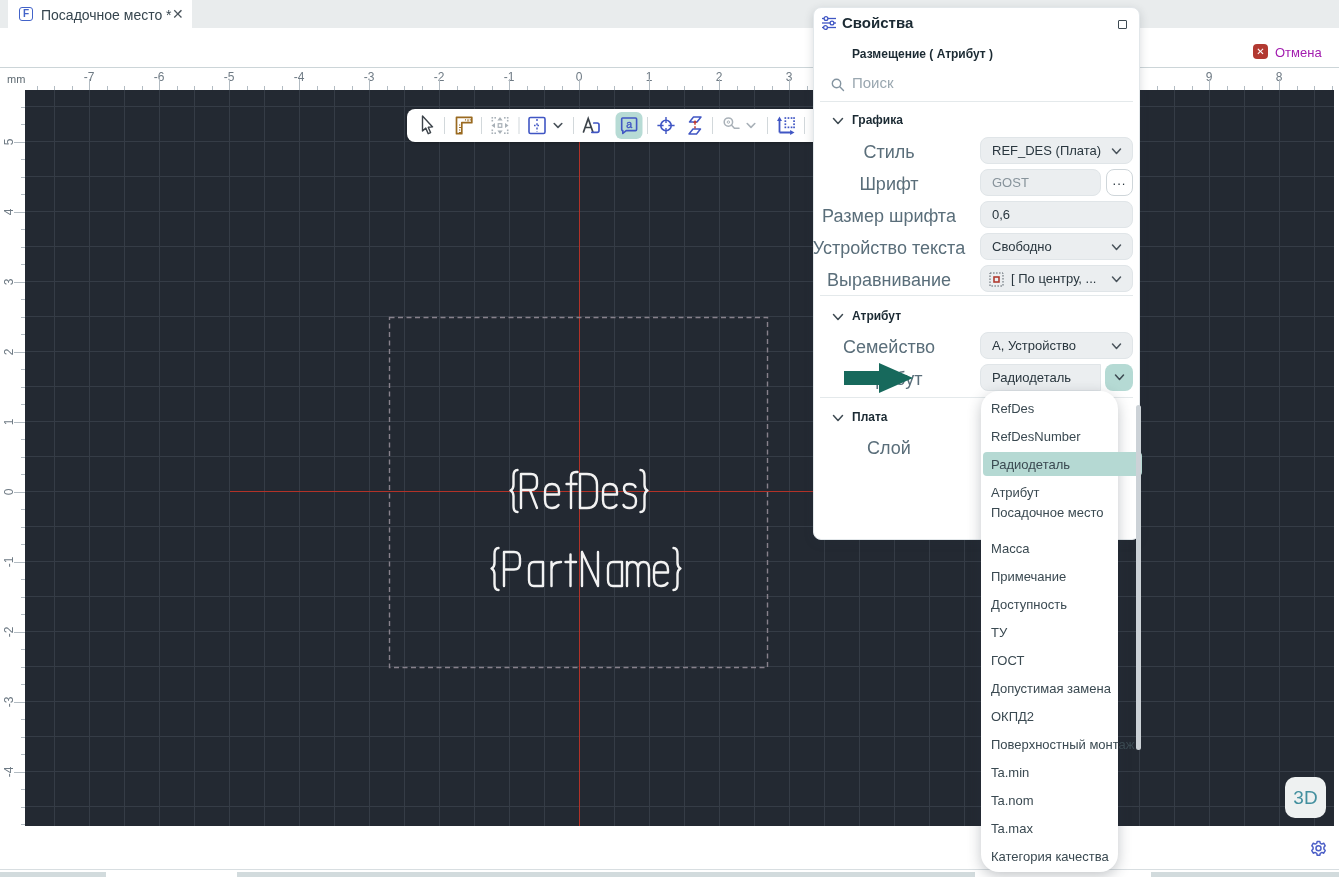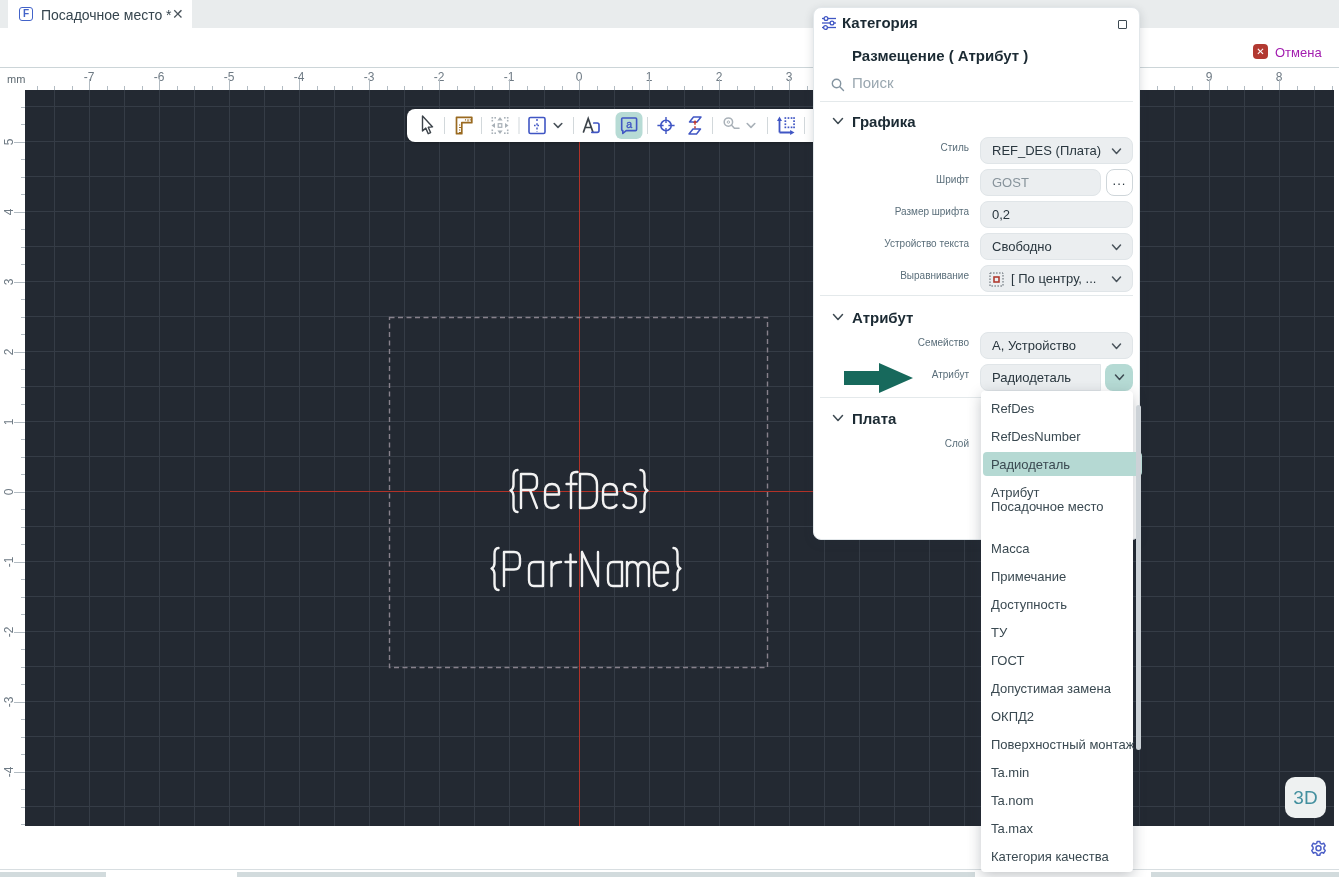--- a/index.html
+++ b/index.html
@@ -24,27 +24,27 @@
   #canvas{left:25px;top:90px;width:1309px;height:736px;background:#232932;
     background-image:linear-gradient(to right,#353c46 1px,transparent 1px),
                      linear-gradient(to bottom,#353c46 1px,transparent 1px);
     background-size:35px 35px;background-position:29px 16px;}
   #redV{left:579px;top:142px;width:1px;height:684px;background:#b23228;}
   #redH{left:230px;top:491px;width:699px;height:1px;background:#b23228;}
   #toolbar{left:407px;top:109px;width:583px;height:33px;background:#fff;border-radius:8px;
            box-shadow:0 1px 3px rgba(0,0,0,.25);}
   #panel{left:813px;top:7px;width:327px;height:533px;background:#fff;border-radius:8px;
          border:1px solid #e2e7ea;box-shadow:0 3px 10px rgba(40,50,60,.18);box-sizing:border-box;}
-  .pbold{position:absolute;font-size:15px;font-weight:bold;color:#1b2a33;}
-  .plabel{position:absolute;font-size:10px;color:#5a6e7a;text-align:right;right:170px;width:160px;}
+  .pbold{position:absolute;font-size:12px;font-weight:bold;color:#1b2a33;}
+  .plabel{position:absolute;font-size:18px;color:#5a6e7a;text-align:center;right:170px;width:160px;}
   .pdiv{position:absolute;left:6px;width:313px;height:1px;background:#e4e9eb;}
   .field{position:absolute;left:166px;background:#ebeef0;border:1px solid #e0e5e8;border-radius:8px;
          box-sizing:border-box;font-size:13px;color:#29363e;height:27px;line-height:25px;padding-left:11px;width:153px;}
   #sqbtn{position:absolute;left:304px;top:12px;width:7px;height:7px;border:1.5px solid #3e4a52;border-radius:1px;}
-  #popup{left:981px;top:391px;width:152px;height:481px;background:#fff;border-radius:4px;
+  #popup{left:981px;top:391px;width:137px;height:481px;background:#fff;border-radius:18px;
          box-shadow:0 4px 14px rgba(40,50,60,.28);}
   .pitem{position:absolute;left:10px;font-size:13px;color:#3a4951;white-space:nowrap;}
   #psel{position:absolute;left:2px;top:61px;width:159px;height:24px;background:#b5d9d3;border-radius:4px;}
   #pscroll{position:absolute;left:155px;top:14px;width:5px;height:345px;background:#ccd2d7;border-radius:3px;}
   #statusbar{left:0;top:826px;width:1339px;height:51px;background:#fff;}
   #bline{left:0;top:869px;width:1339px;height:1px;background:#d8dee1;}
   .bseg{position:absolute;top:872px;height:5px;background:#d2dbdd;}
   #btn3d{left:1285px;top:777px;width:41px;height:41px;background:#eef1f1;border-radius:10px;
          font-size:19px;color:#43909f;text-align:center;line-height:41px;}
 </style>
@@ -349,42 +349,42 @@
 <svg width="16" height="16" style="position:absolute;left:7px;top:7px;">
         <g stroke="#4056c4" stroke-width="1.3" fill="#fff">
           <path d="M1,3.5 L15,3.5"></path>
           <circle cx="5" cy="3.5" r="1.9"></circle>
           <path d="M1,8 L15,8"></path>
           <circle cx="11" cy="8" r="1.9"></circle>
           <path d="M1,12.5 L15,12.5"></path>
           <circle cx="4.5" cy="12.5" r="1.9"></circle>
         </g>
       </svg>
-<div class="pbold" style="left:28px;top:6px;font-size:15px;">Категория</div>
+<div class="pbold" style="left:28px;top:6px;font-size:15px;">Свойства</div>
 <div id="sqbtn"></div>
 <div class="pbold" style="left:38px;top:39px;">Размещение ( Атрибут )</div>
 <svg width="14" height="14" style="position:absolute;left:17px;top:70px;">
         <circle cx="5.5" cy="5.5" r="4.2" fill="none" stroke="#8494a0" stroke-width="1.4"></circle>
         <path d="M8.8,8.8 L12.5,12.5" stroke="#8494a0" stroke-width="1.4" stroke-linecap="round"></path>
       </svg>
 <div style="position:absolute;left:38px;top:66px;font-size:15px;color:#9aa7b0;">Поиск</div>
 <div class="pdiv" style="top:93px;"></div>
 <svg width="12" height="12" style="position:absolute;left:18px;top:107px;">
         <path d="M1.5,3.5 L6,8.5 L10.5,3.5" fill="none" stroke="#3e4a52" stroke-width="1.5" stroke-linecap="round" stroke-linejoin="round"></path>
       </svg>
 <div class="pbold" style="left:38px;top:105px;">Графика</div>
 <div class="plabel" style="top:134px;">Стиль</div>
 <div class="field" style="top:129px;">REF_DES (Плата)<svg width="11" height="11" style="position:absolute;right:10px;top:8px;">
           <path d="M1.5,3 L5.5,7.5 L9.5,3" fill="none" stroke="#4a545c" stroke-width="1.5" stroke-linecap="round" stroke-linejoin="round"></path>
         </svg></div>
 <div class="plabel" style="top:166px;">Шрифт</div>
 <div class="field" style="top:161px;width:121px;color:#87939b;">GOST</div>
 <div style="position:absolute;left:292px;top:161px;width:27px;height:27px;border:1px solid #cfd6da;border-radius:8px;box-sizing:border-box;text-align:center;color:#29363e;font-size:13px;line-height:22px;letter-spacing:1px;">...</div>
 <div class="plabel" style="top:198px;">Размер шрифта</div>
-<div class="field" style="top:193px;">0,2</div>
+<div class="field" style="top:193px;">0,6</div>
 <div class="plabel" style="top:230px;">Устройство текста</div>
 <div class="field" style="top:225px;">Свободно<svg width="11" height="11" style="position:absolute;right:10px;top:8px;">
           <path d="M1.5,3 L5.5,7.5 L9.5,3" fill="none" stroke="#4a545c" stroke-width="1.5" stroke-linecap="round" stroke-linejoin="round"></path>
         </svg></div>
 <div class="plabel" style="top:262px;">Выравнивание</div>
 <div class="field" style="top:257px;padding-left:30px;">[ По центру, ...<svg width="11" height="11" style="position:absolute;right:10px;top:8px;">
           <path d="M1.5,3 L5.5,7.5 L9.5,3" fill="none" stroke="#4a545c" stroke-width="1.5" stroke-linecap="round" stroke-linejoin="round"></path>
         </svg><svg width="15" height="15" style="position:absolute;left:8px;top:6px;">
           <rect x="1" y="1" width="13" height="13" fill="none" stroke="#5a646c" stroke-width="1" stroke-dasharray="1.6 1.4"></rect>
           <rect x="5" y="5" width="5" height="5" fill="none" stroke="#b03a30" stroke-width="1.6"></rect>
@@ -417,21 +417,21 @@
   </div>
 
   <div class="abs" style="left:975px;top:870px;width:176px;height:7px;background:#fff;"></div>
   <div class="abs" id="popup">
 <div id="psel"></div>
 <div id="pscroll"></div>
 <div class="pitem" style="top:10px;">RefDes</div>
 <div class="pitem" style="top:38px;">RefDesNumber</div>
 <div class="pitem" style="top:66px;">Радиодеталь</div>
 <div class="pitem" style="top:94px;">Атрибут</div>
-<div class="pitem" style="top:108px;text-align:center;">Посадочное место</div>
+<div class="pitem" style="top:114px;text-align:center;">Посадочное место</div>
 <div class="pitem" style="top:150px;">Масса</div>
 <div class="pitem" style="top:178px;">Примечание</div>
 <div class="pitem" style="top:206px;">Доступность</div>
 <div class="pitem" style="top:234px;">ТУ</div>
 <div class="pitem" style="top:262px;">ГОСТ</div>
 <div class="pitem" style="top:290px;">Допустимая замена</div>
 <div class="pitem" style="top:318px;">ОКПД2</div>
 <div class="pitem" style="top:346px;">Поверхностный монтаж</div>
 <div class="pitem" style="top:374px;">Ta.min</div>
 <div class="pitem" style="top:402px;">Ta.nom</div>

